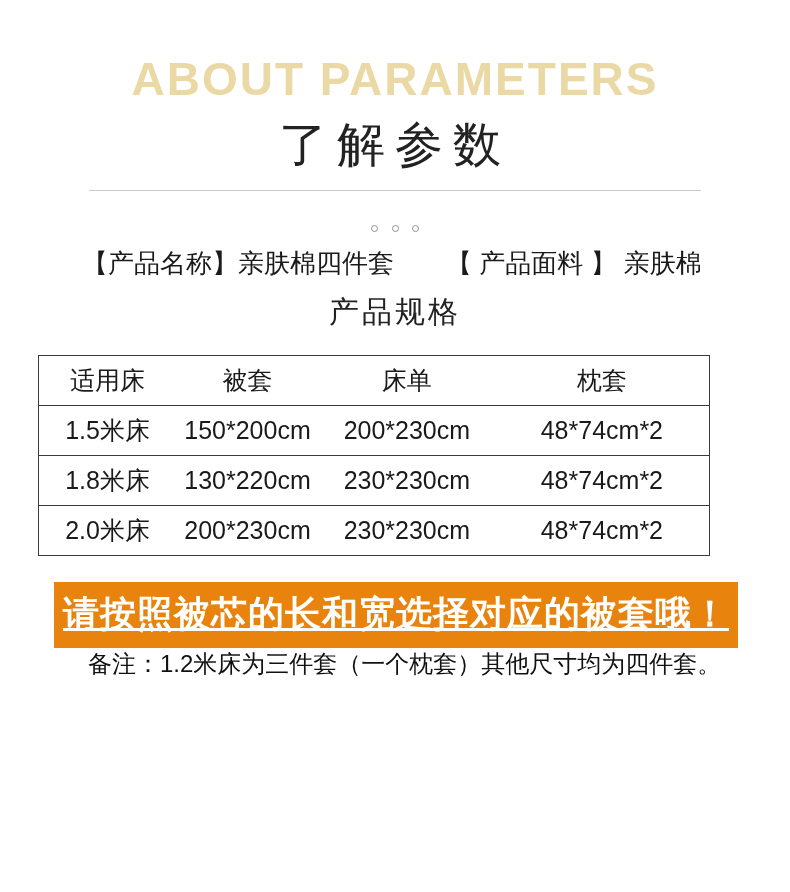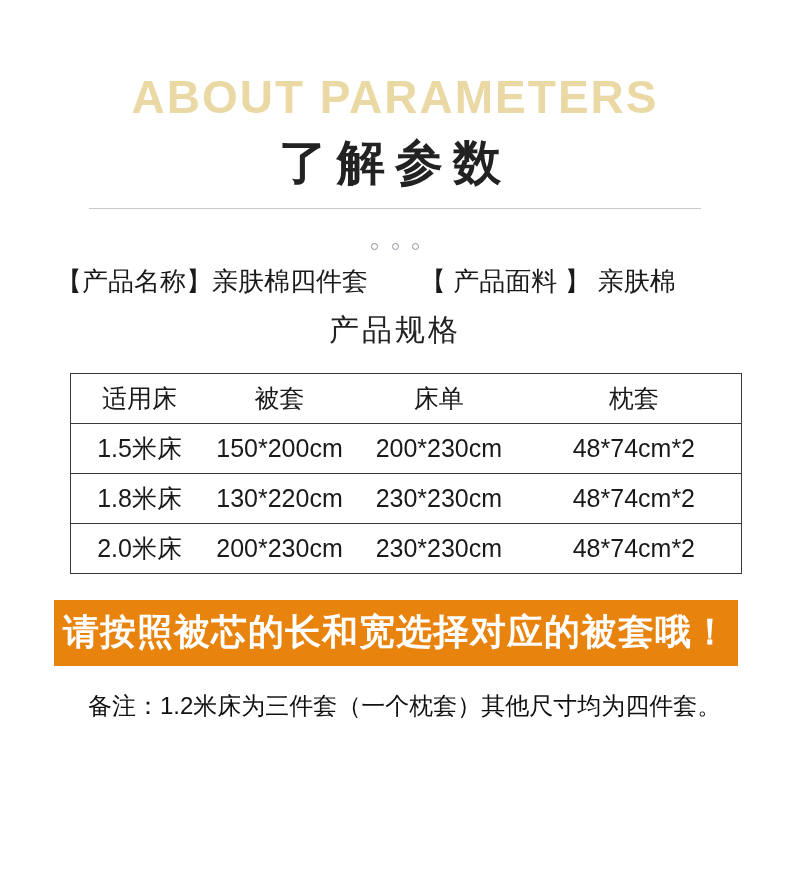--- a/index.html
+++ b/index.html
@@ -11,34 +11,34 @@
   }
   .page {
     position: relative;
     width: 790px;
     height: 892px;
     margin: 0 auto;
     background: #ffffff;
     overflow: hidden;
   }
   .title-en {
-    padding-top: 74px;
+    padding-top: 56px;
     text-align: center;
     font-size: 46px;
     font-weight: 600;
     letter-spacing: 2px;
     line-height: 1.0;
     color: var(--gold, #ead9a5);
   }
   .title-cn {
     margin-top: 16px;
     text-align: center;
     font-family: "Liberation Serif", "DejaVu Serif", serif;
     font-size: 48px;
-    font-weight: 700;
+    font-weight: 400;
     letter-spacing: 10px;
     line-height: 1.12;
     color: #222222;
   }
   .divider {
     width: 612px;
     margin: 18px auto 0 auto;
     border: none;
     border-top: 1px solid #c9c9c9;
     height: 0;
@@ -56,36 +56,36 @@
     border-radius: 50%;
     margin: 0 4.5px;
     background: #ffffff;
   }
   .info-block {
     margin-top: 4px;
   }
   .info-row {
     display: grid;
     grid-template-columns: 364px 1fr;
-    padding-left: 56px;
+    padding-left: 82px;
     height: 55px;
     align-items: center;
     font-size: 26px;
     color: #1a1a1a;
   }
   .spec-title {
     margin-top: 0;
     text-align: center;
     font-size: 30px;
     letter-spacing: 3px;
     line-height: 42px;
     color: #222222;
   }
   .spec-table {
-    margin: 22px auto 0 70px;
+    margin: 22px auto 0 38px;
     width: 672px;
     border-collapse: collapse;
     table-layout: fixed;
     font-size: 25px;
     color: #1a1a1a;
   }
   .spec-table th, .spec-table td {
     height: 49px;
     text-align: center;
     vertical-align: middle;
@@ -110,23 +110,23 @@
     display: flex;
     align-items: center;
     justify-content: center;
   }
   .notice-text {
     color: #ffffff;
     font-size: 36px;
     font-weight: bold;
     letter-spacing: 1px;
     white-space: nowrap;
+    text-decoration: underline;
   }
   .footnote {
-    margin-top: 24px;
     padding-left: 88px;
     font-size: 24px;
     color: #111111;
   }
 </style>
 </head>
 <body>
 
 <div class="page">
 

